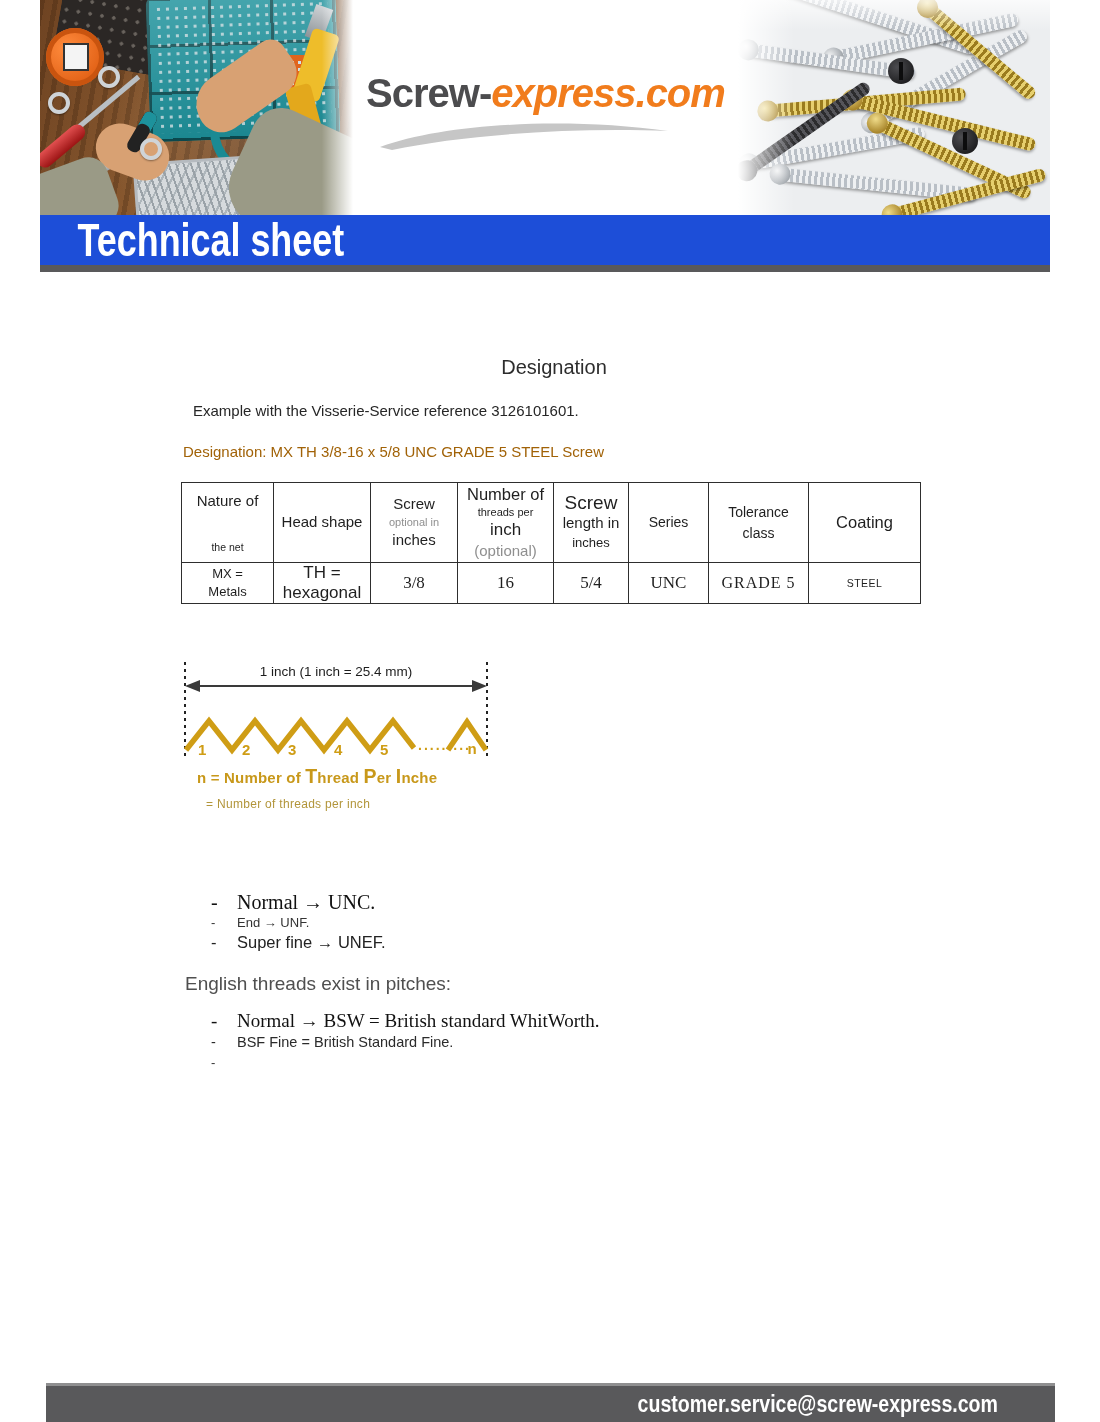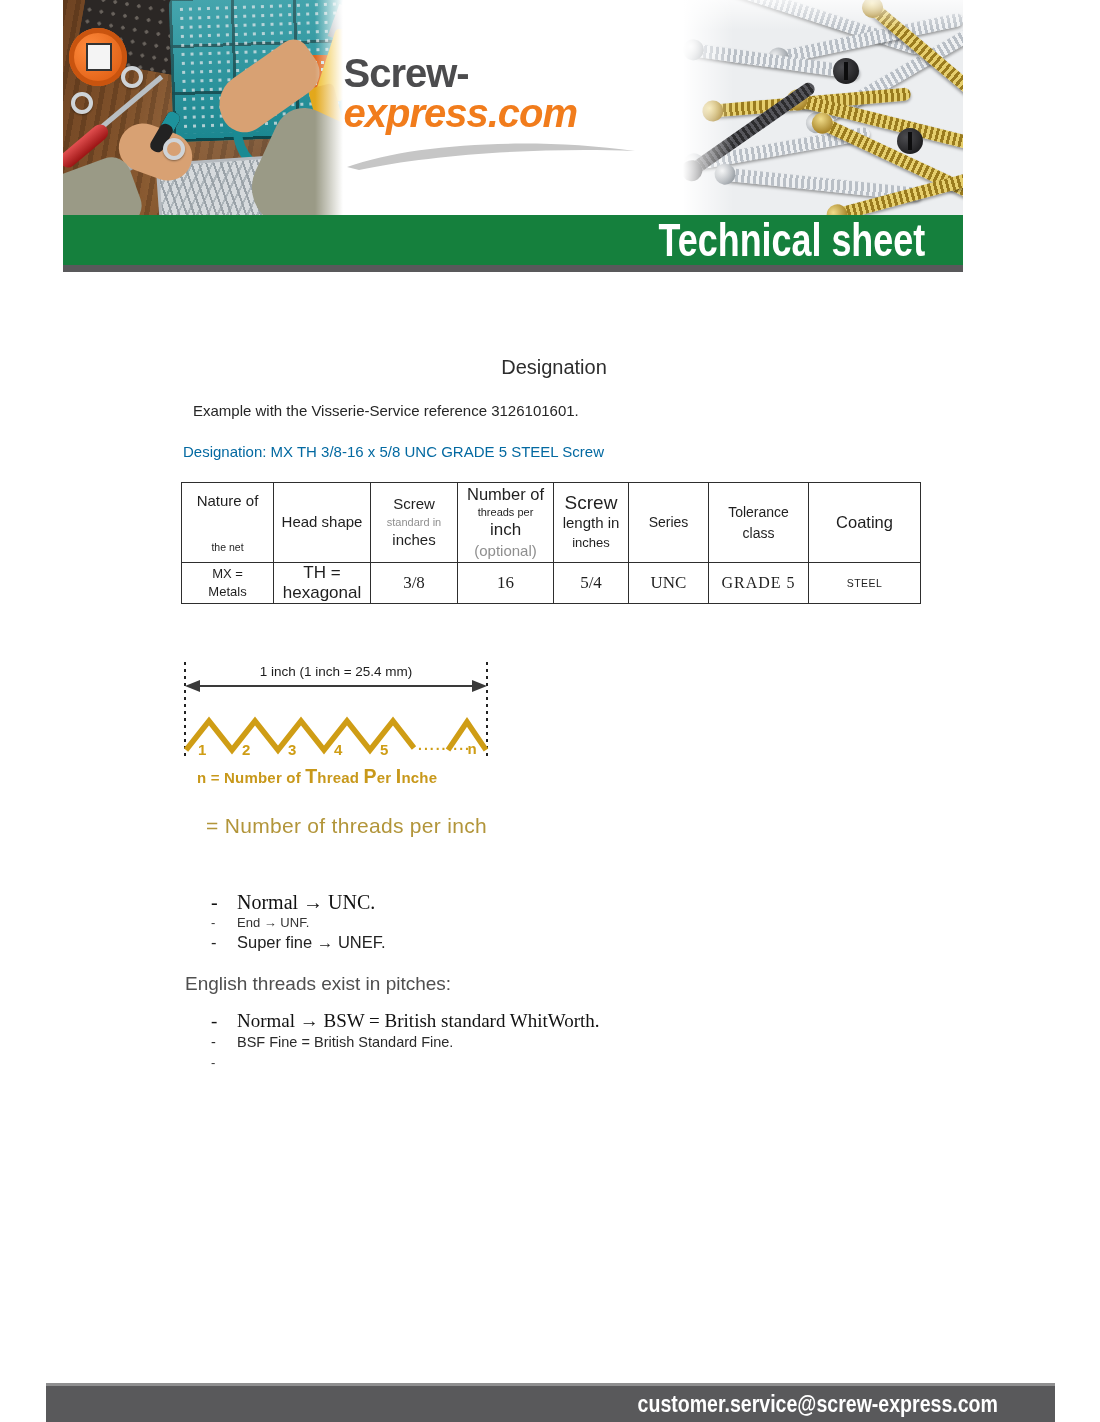--- a/index.html
+++ b/index.html
@@ -1,20 +1,20 @@
 <!DOCTYPE html>
 <html><head>
 <meta charset="utf-8">
 <style>
   html,body { margin:0; padding:0; background:#fff; }
   .page { position:relative; width:1100px; height:1422px; background:#ffffff; overflow:hidden;
           font-family:"Liberation Sans", sans-serif; color:#222; }
 
   
-  .header-wrap { position:absolute; left:63px; top:0; width:900px; }
+  .header-wrap { position:absolute; left:40px; top:0; width:1010px; }
   .header-photos { display:flex; height:215px; }
 
   
   .lp { position:relative; width:313px; height:215px; overflow:hidden;
         background:
           radial-gradient(circle at 70% 60%, rgba(255,255,255,.12), transparent 60%),
           repeating-linear-gradient(100deg, rgba(30,14,2,.20) 0 5px, rgba(0,0,0,0) 5px 13px),
           linear-gradient(110deg, #6e4322, #8a5a30 45%, #5f3a1d); }
   .lp > div { position:absolute; }
   .peg { left:18px; top:-12px; width:110px; height:80px; border-radius:4px; transform:rotate(10deg);
@@ -90,29 +90,29 @@
   .sc12 { top:188px; left:150px; width:160px; transform:rotate(-15deg); }
   .dh { position:absolute; width:26px; height:26px; border-radius:50%;
         background:radial-gradient(circle at 35% 35%, #4c4c50, #1e1e20 75%); }
   .dh::after { content:""; position:absolute; left:11px; top:4px; width:4px; height:18px; background:#0c0c0d; box-shadow:-7px 7px 0 -7px #0c0c0d; }
   .dh1 { top:58px; left:150px; } .dh2 { top:128px; left:214px; }
   .rp-fade { position:absolute; inset:0;
              background:linear-gradient(90deg, #fff 0%, rgba(255,255,255,0) 18%),
                         linear-gradient(180deg, rgba(255,255,255,.75) 0%, rgba(255,255,255,0) 14%); }
 
   
-  .banner { height:50px; background:#15803d; display:flex; align-items:center; justify-content:flex-end; }
+  .banner { height:50px; background:#1d4ed8; display:flex; align-items:center; justify-content:flex-start; }
   .banner-text { color:#fff; font-weight:bold; font-size:46px; transform:scaleX(.78); letter-spacing:0; line-height:1; }
   .header-strip { height:7px; background:#59595b; }
 
   
   .abs { position:absolute; }
   #desig-title { top:356px; left:4px; width:1100px; text-align:center; font-size:20px; font-weight:500; color:#2d2d2d; }
   #example-line { top:402px; left:193px; font-size:15px; color:#262626; }
-  #desig-line { top:443px; left:183px; font-size:15px; color:#0369a1;text-align:center; }
+  #desig-line { top:443px; left:183px; font-size:15px; color:#a16207;text-align:center; }
 
   .spec-table { position:absolute; top:482px; left:181px; width:739px; border-collapse:collapse; table-layout:fixed; }
   .spec-table th, .spec-table td { border:1px solid #2e2e2e; text-align:center; vertical-align:middle; padding:0; font-weight:normal; color:#1f1f1f; }
   .spec-table thead tr { height:80px; }
   .spec-table tbody tr { height:39px; }
   .spec-table span { display:block; }
   .hl-15 { font-size:15px; line-height:1.35; }
   .hl-10 { font-size:10.5px; line-height:1.35;margin-top:28px; }
   .hl-11g { font-size:11px; color:#8f8f8f; line-height:1.45; }
   .hl-16 { font-size:16.5px; line-height:1.25; }
@@ -124,21 +124,21 @@
   .hl-14 { font-size:14px; line-height:1.5; }
   .dv-sm13 { font-size:13px; line-height:1.4; }
   .dv-sm12 { font-size:17px; }
   .dv-serif { font-family:"Liberation Serif", serif; font-size:17px; }
   .dv-grade { font-family:"Liberation Serif", serif; font-size:16px; letter-spacing:1px; }
   .dv-steel { font-size:10.5px; letter-spacing:.4px; }
 
   #thread-diagram { top:656px; left:178px; }
   #caption1 { top:765px; left:197px; font-size:15px; font-weight:bold; color:#c8981a; white-space:pre; letter-spacing:.2px; }
   #caption1 .big { font-size:19.5px; }
-  #caption2 { top:814px; left:206px; font-size:21px; font-weight:500; color:#b2953a; letter-spacing:.3px; }
+  #caption2 { top:797px; left:206px; font-size:12px; font-weight:500; color:#b2953a; letter-spacing:.3px; }
 
   .sec-heading { font-size:19px; color:#4f4f4f; }
   #am-heading { top:854px; left:183px; }
   #en-heading { top:973px; left:185px; }
   .blist { display:block; }
   #am-list { top:891px; left:211px; }
   #en-list { top:1010px; left:211px; }
   .brow { display:flex; }
   .bdash { width:26px; flex:0 0 26px; }
   .it-serif-lg { font-family:"Liberation Serif", serif; font-size:20px; color:#111; margin-bottom:1px; }
@@ -242,21 +242,21 @@
       <tr>
         <th>
           <span class="hl-15">Nature of</span>
           <span class="hl-10">the net</span>
         </th>
         <th>
           <span class="hl-15">Head shape</span>
         </th>
         <th>
           <span class="hl-15">Screw</span>
-          <span class="hl-11g">standard in</span>
+          <span class="hl-11g">optional in</span>
           <span class="hl-15">inches</span>
         </th>
         <th>
           <span class="hl-16">Number of</span>
           <span class="hl-11">threads per</span>
           <span class="hl-17">inch</span>
           <span class="hl-15g">(optional)</span>
         </th>
         <th>
           <span class="hl-19">Screw</span>

